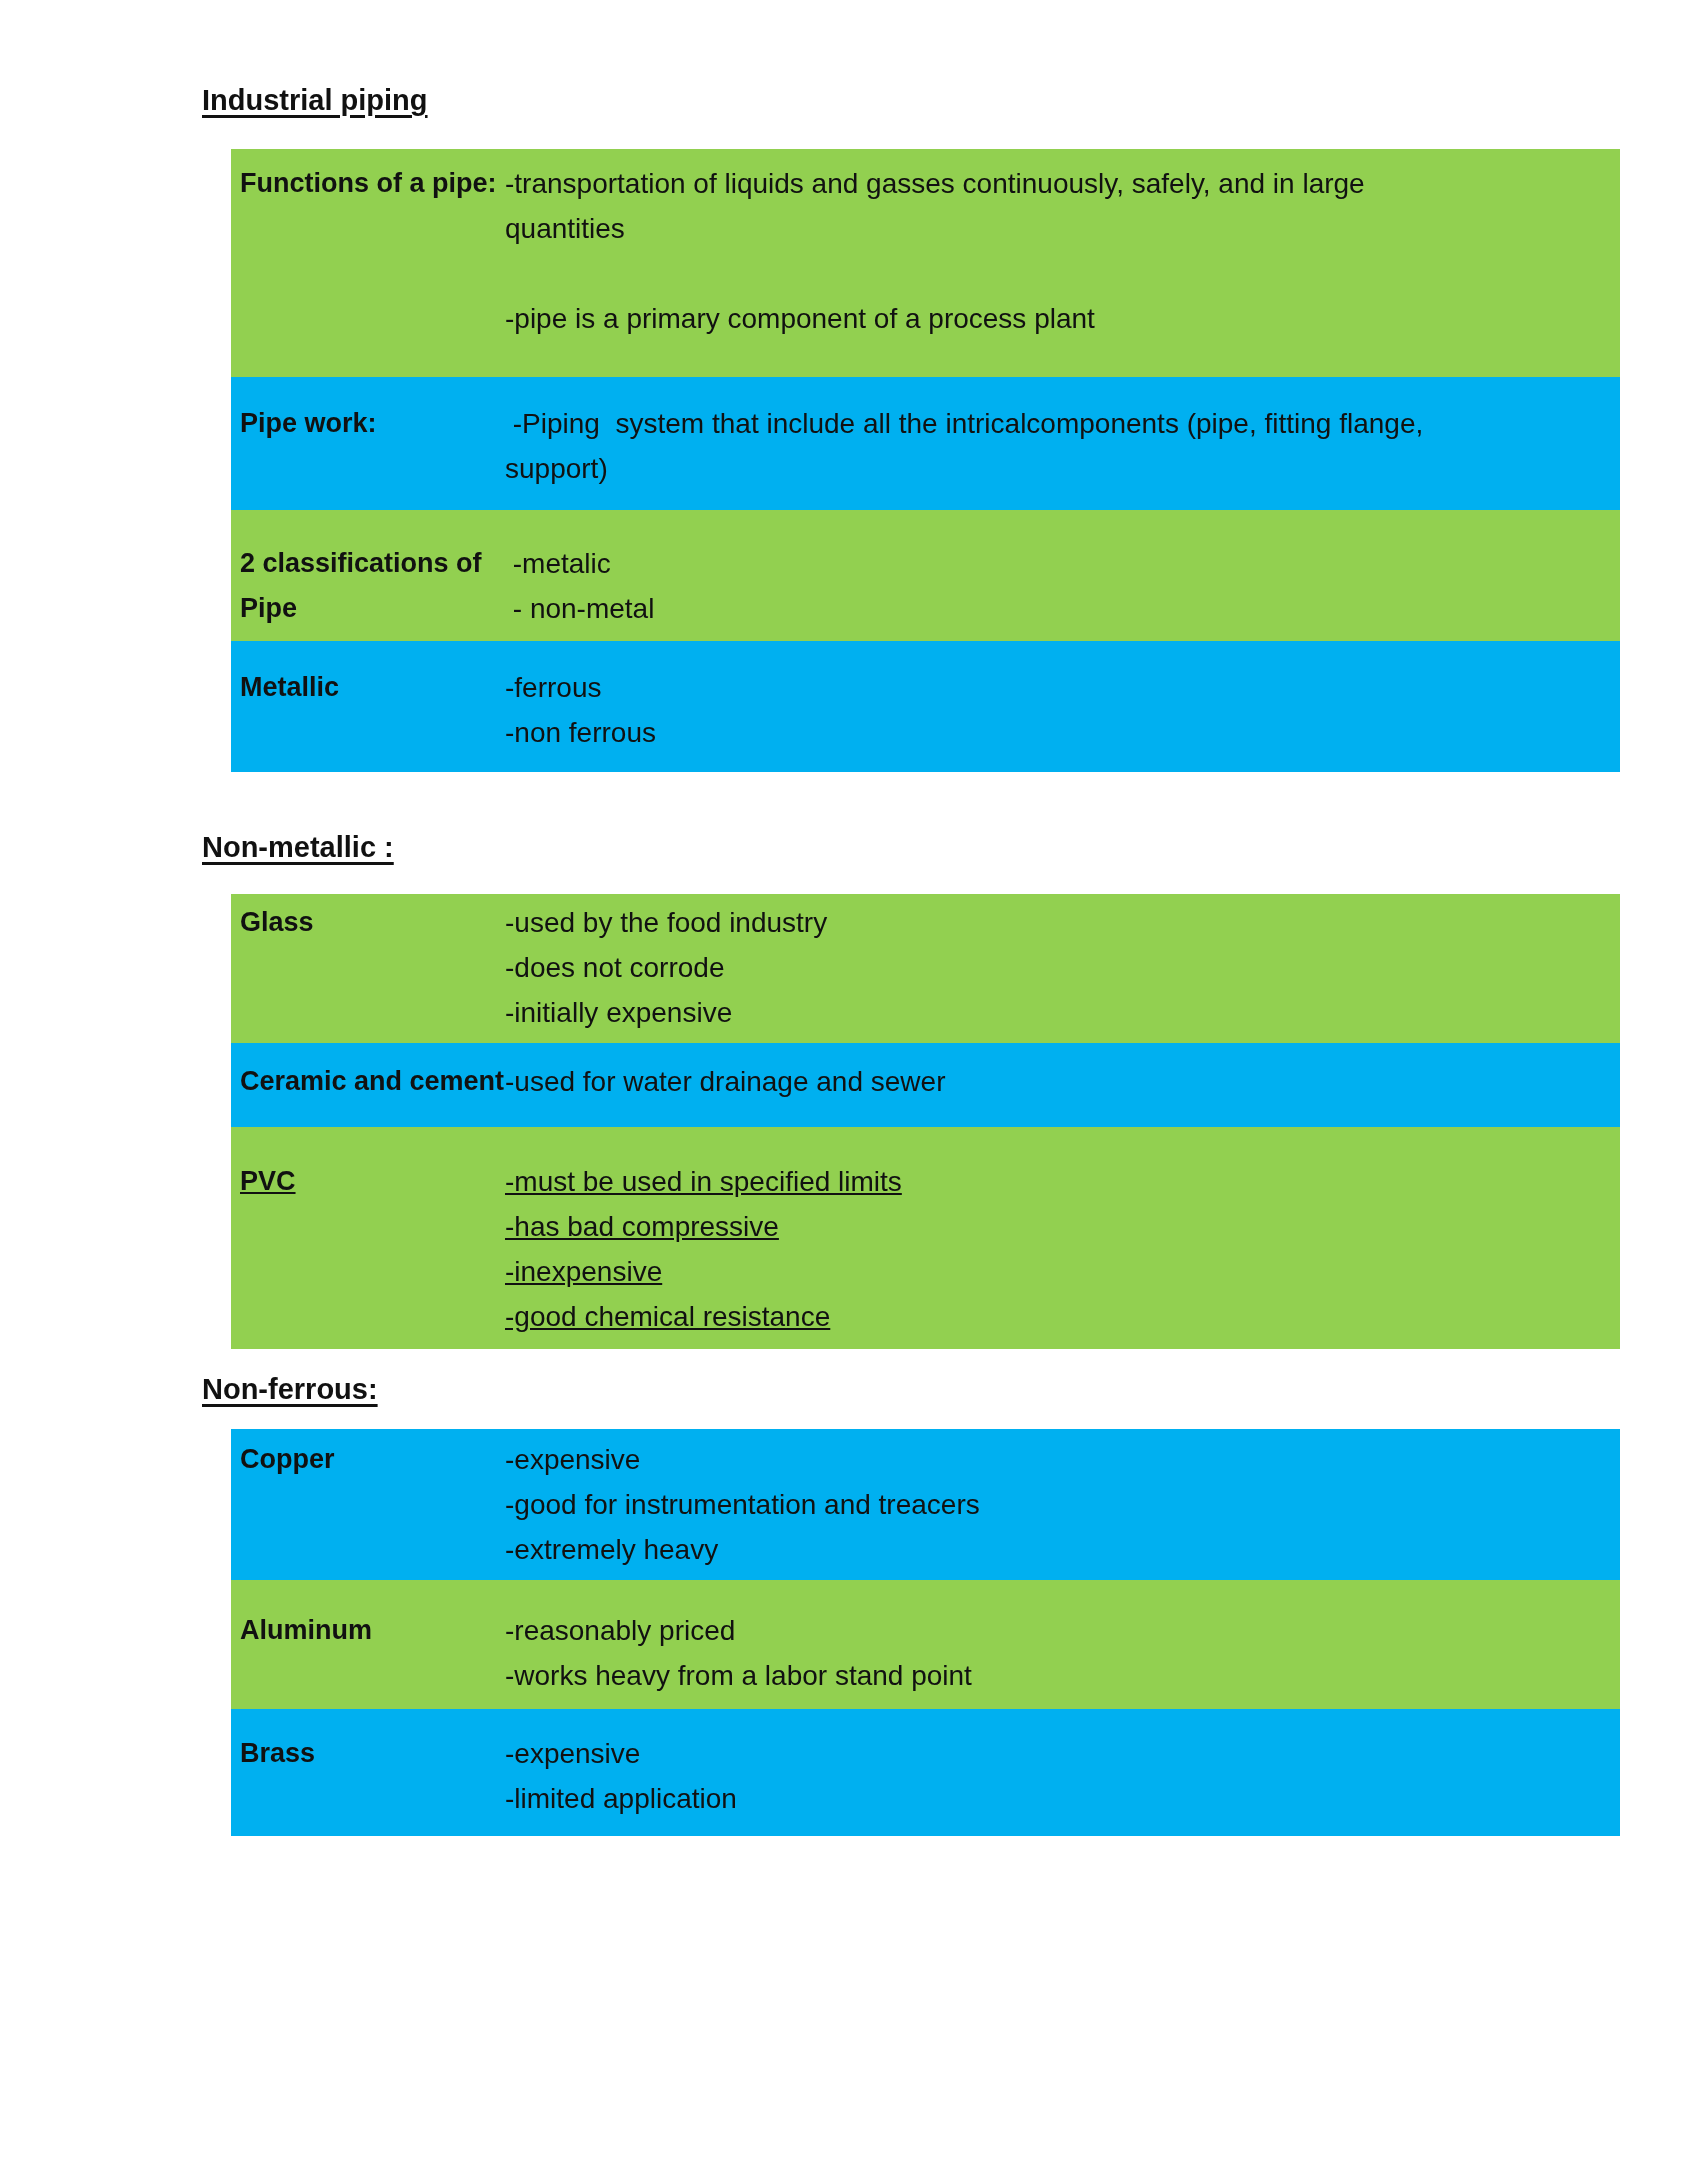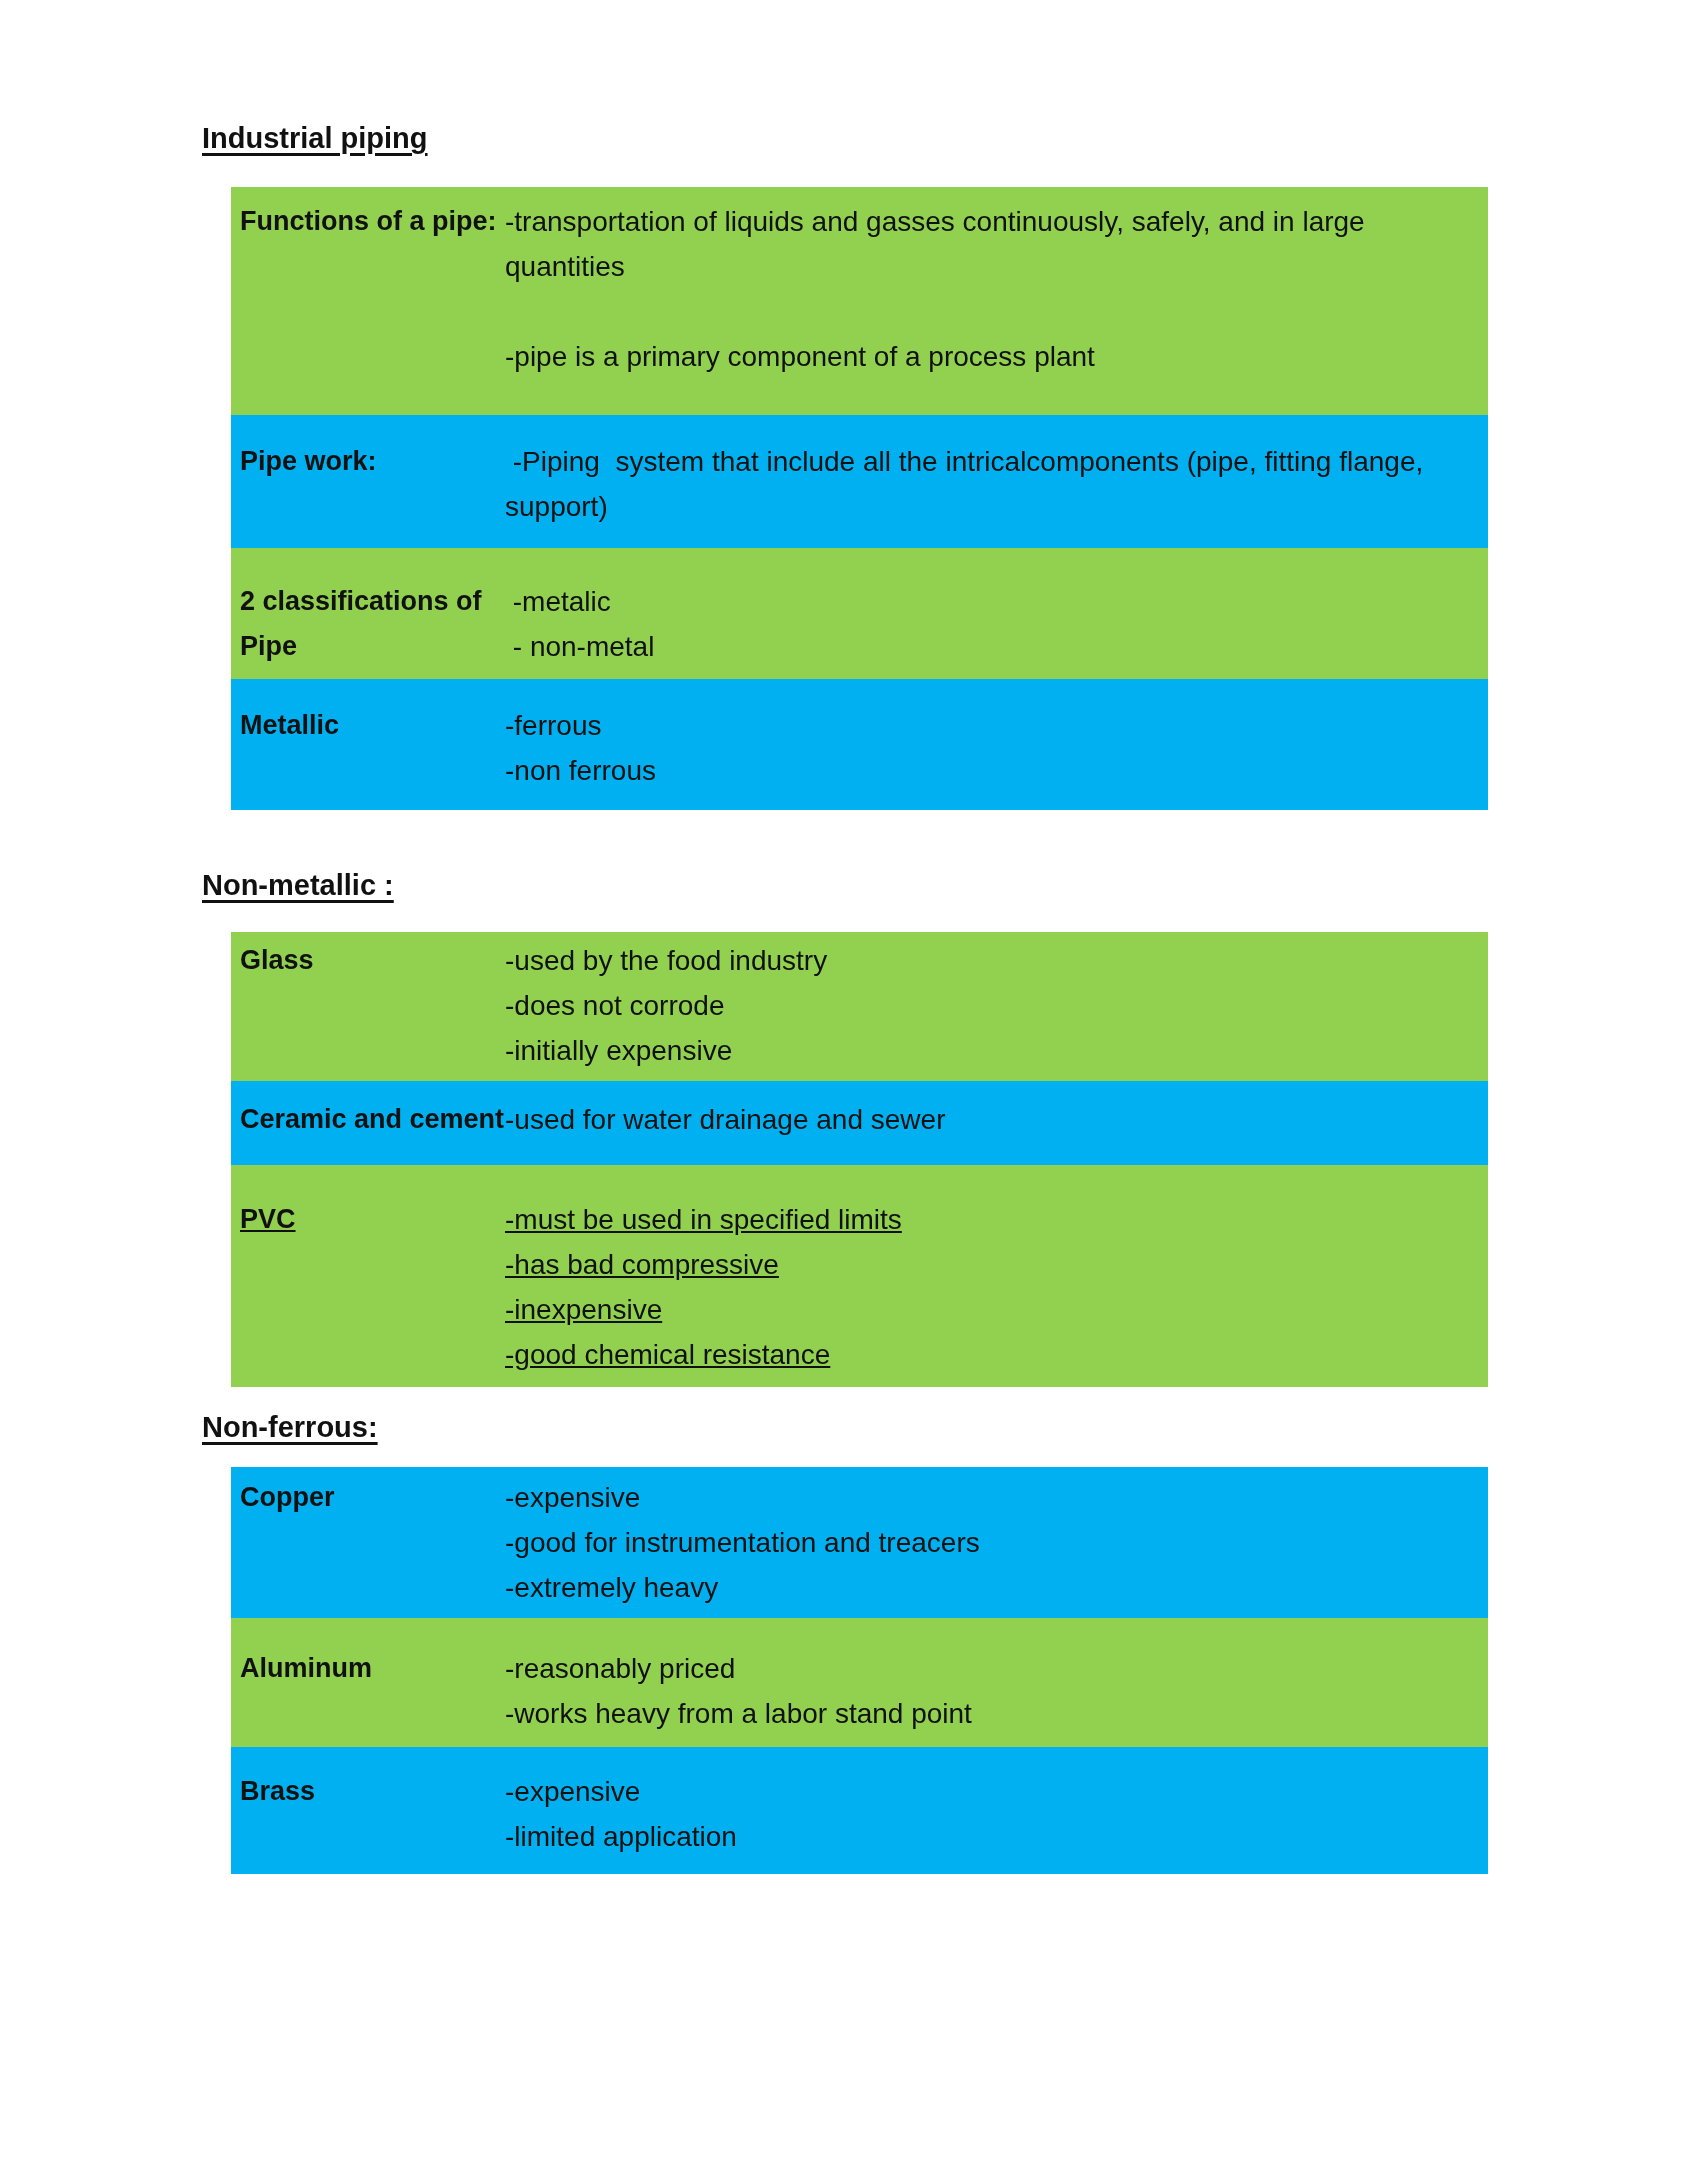--- a/index.html
+++ b/index.html
@@ -22,29 +22,29 @@
     margin-left:202px;
     font-size:29px;
     font-weight:bold;
     line-height:36px;
     text-decoration:underline;
     text-decoration-thickness:3px;
     text-underline-offset:5px;
     white-space:pre;
     color:var(--text);
   }
-  .h1{padding-top:120px;}
+  .h1{padding-top:82px;}
   .h1 + .tbl{margin-top:31px;}
   .h2{margin-top:57px;}
   .h2 + .tbl{margin-top:29px;}
   .h3{margin-top:22px;}
   .h3 + .tbl{margin-top:22px;}
   .tbl{
     margin-left:231px;
-    width:1257px;
+    width:1389px;
     display:flex;
     flex-direction:column;
   }
   .row{
     display:flex;
     width:100%;
   }
   .row.green{background:var(--row-green);}
   .row.blue{background:var(--row-blue);}
   .cell{

